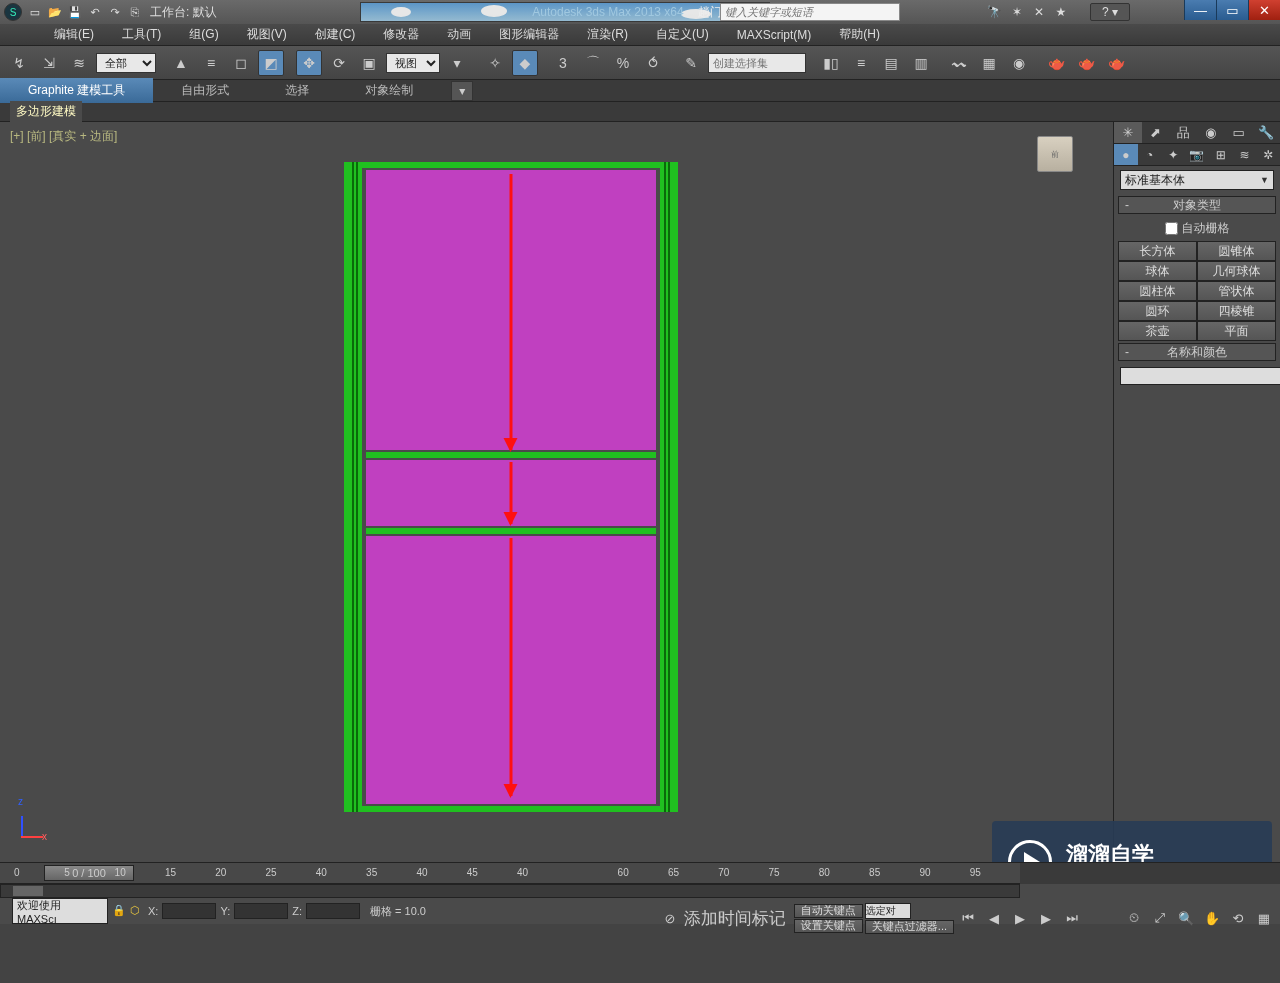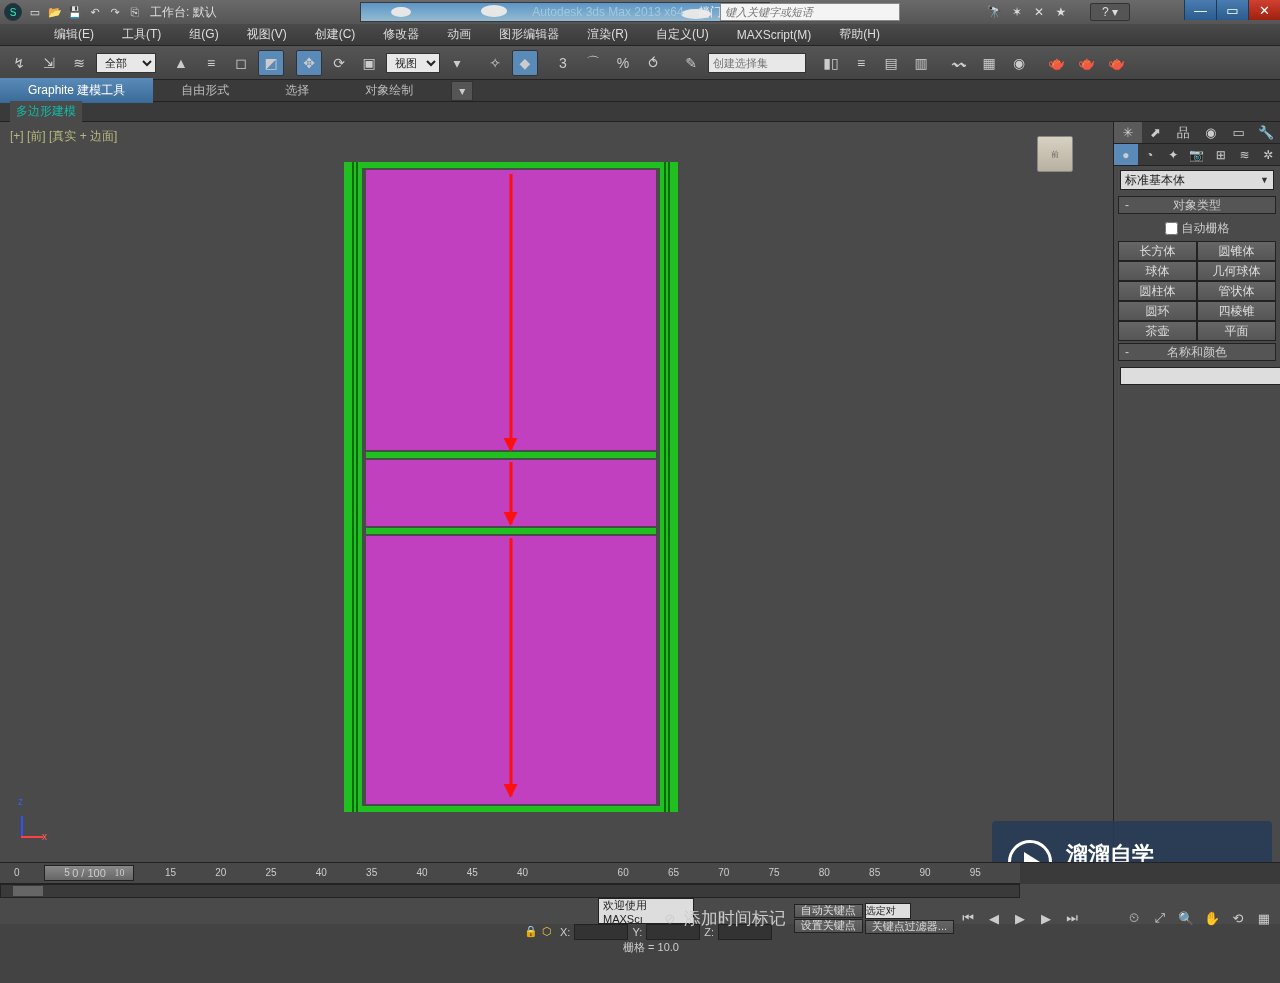--- a/index.html
+++ b/index.html
@@ -35,21 +35,21 @@
 .maintoolbar .tico.active { background:#5a8ab8; border-color:#333; }
 .maintoolbar .sep { width:4px; height:26px; }
 .maintoolbar select, .maintoolbar .combo { height:20px; background:#e8e8e8; border:1px solid #333; font-size:11px; color:#222; padding:0 4px; }
 
 
 .ribbon { height: 22px; background:#3a3a3a; display:flex; align-items:center; border-bottom:1px solid #222; }
 .ribbon .rtab { padding:4px 28px; color:#bbb; font-size:12px; }
 .ribbon .rtab.active { background:linear-gradient(#5a8ab8,#3a6a98); color:#fff; }
 .ribarrow { width:22px; height:20px; background:#555; color:#ccc; display:flex; align-items:center; justify-content:center; margin-left:10px; border:1px solid #333; }
 
-.subrib { height: 20px; background:#3a3a3a; display:flex; align-items:center; padding:0 10px; font-size:12px; color:#14b8a6; border-bottom:1px solid #222; }
+.subrib { height: 20px; background:#3a3a3a; display:flex; align-items:center; padding:0 10px; font-size:12px; color:#fef9c3; border-bottom:1px solid #222; }
 .subrib span { padding:2px 6px; background:#4a4a4a; }
 
 
 .mainrow { display:flex; height:740px; }
 .viewport { flex:1; background:#4a4a4a; position:relative; overflow:hidden; border-right:1px solid #222; }
 .viewport .vlabel { position:absolute; top:6px; left:10px; color:#b8b880; font-size:12px; }
 .viewport .axes { position:absolute; left:18px; bottom:24px; width:30px; height:30px; }
 .viewport .axes .z { position:absolute; left:3px; bottom:0; width:2px; height:22px; background:#3050ff; }
 .viewport .axes .x { position:absolute; left:3px; bottom:0; width:22px; height:2px; background:#ff4040; }
 .viewport .axes .lz { position:absolute; left:0; top:-12px; color:#3060ff; font-size:10px; }
@@ -97,21 +97,21 @@
 .timeline { height:22px; background:#484848; position:relative; border-top:1px solid #222; border-bottom:1px solid #222; }
 .timeline .slider { position:absolute; left:44px; top:2px; width:90px; height:16px; background:linear-gradient(#888,#666); border:1px solid #222; display:flex; align-items:center; justify-content:center; font-size:11px; }
 .timeline .ticks { position:absolute; left:14px; right:260px; top:0; height:22px; }
 .timeline .tick { position:absolute; top:4px; font-size:10px; color:#ccc; }
 .timeline .end { position:absolute; right:0; width:260px; height:22px; background:#3a3a3a; }
 
 
 .statusarea { height:40px; background:#4a4a4a; display:flex; position:relative; }
 .scroll-h { position:absolute; left:0; right:260px; top:0; height:14px; background:#3a3a3a; border:1px solid #222; }
 .scroll-h .thumb { position:absolute; left:12px; width:30px; top:1px; bottom:1px; background:#666; }
-.statusrow { position:absolute; left:12px; right:0; top:14px; height:26px; display:flex; align-items:center;flex-direction:column; }
+.statusrow { position:absolute; left:12px; right:0; top:14px; height:26px; display:flex; align-items:center; }
 .maxscr { width:96px; height:26px; background:#ddd; color:#222; display:flex; align-items:center; padding:0 4px; font-size:11px; border:1px solid #222; }
 .prompt { flex:0 0 300px; padding:0 8px; font-size:11px; color:#ccc; }
 .prompt div { height:12px; line-height:12px; }
 .coords { display:flex; align-items:center; gap:4px; margin-left:4px; }
 .coords .lock { width:14px; height:14px; color:#e0c040; font-size:11px; }
 .coords label { font-size:11px; }
 .coords .cval { width:54px; height:16px; background:#333; border:1px solid #222; }
 .grid { font-size:11px; margin-left:10px; }
 .rightstatus { position:absolute; right:4px; top:0; height:40px; display:flex; align-items:center; gap:2px; }
 .rightstatus .sbtn { height:30px; padding:0 6px; background:linear-gradient(#666,#555); border:1px solid #222; display:flex; align-items:center; justify-content:center; font-size:11px; color:#ddd; }
@@ -322,21 +322,21 @@
     <div class="big">溜溜自学</div>
     <div class="small">zixue.3d66.com</div>
   </div>
 </div>
 
 <div class="timeline">
   <div class="slider">0 / 100</div>
   <div class="ticks">
       <span class="tick" style="left: 0%;">0</span>
       <span class="tick" style="left: 5%;">5</span>
-      <span class="tick" style="left: 10%; font-family: Liberation Serif, serif;">10</span>
+      <span class="tick" style="left: 10%;">10</span>
       <span class="tick" style="left: 15%;">15</span>
       <span class="tick" style="left: 20%;">20</span>
       <span class="tick" style="left: 25%;">25</span>
       <span class="tick" style="left: 30%;">40</span>
       <span class="tick" style="left: 35%;">35</span>
       <span class="tick" style="left: 40%; text-align: right;">40</span>
       <span class="tick" style="left: 45%;">45</span>
       <span class="tick" style="left: 50%;">40</span>
       <span class="tick" style="left: 55%; margin-top: 20px;">55</span>
       <span class="tick" style="left: 60%;">60</span>

